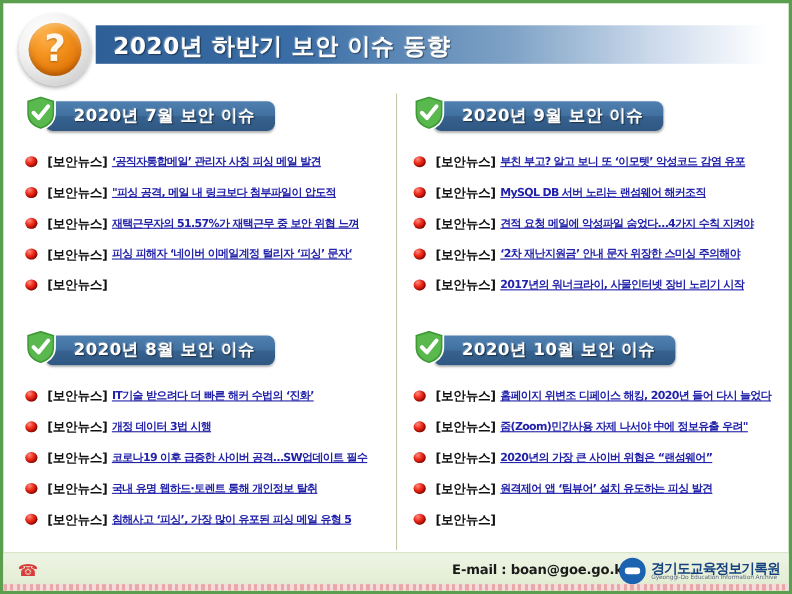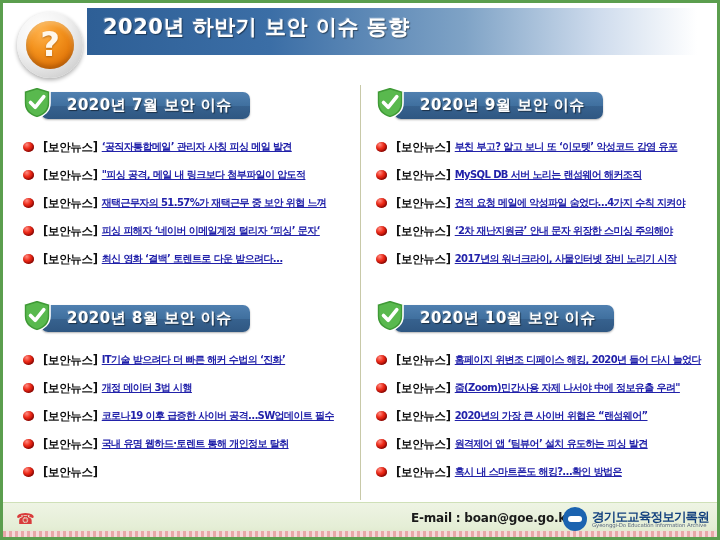--- a/index.html
+++ b/index.html
@@ -62,23 +62,23 @@
     font-size: 34px;
     font-weight: bold;
     color: #fff7ea;
     font-family: "DejaVu Sans", "Liberation Sans", sans-serif;
     text-shadow: 0 1px 2px rgba(140,70,0,0.6);
   }
 
   .title-bar {
     position: absolute;
     left: 84px;
-    top: 5px;
+    top: 20px;
     width: 610px;
-    height: 47px;
+    height: 35px;
     background: linear-gradient(to right, #2e5f96 0%, #3b6ea6 30%, #7fa3c6 62%, #cfdced 84%, #ffffff 100%);
   }
   .title-text {
     position: absolute;
     left: 16px;
     top: 5px;
     font-size: 21px;
     font-weight: bold;
     color: #ffffff;
     letter-spacing: 0.5px;
@@ -324,21 +324,20 @@
           <span class="headline">재택근무자의 51.57%가 재택근무 중 보안 위협 느껴</span>
         </li>
         <li class="news-item">
           <span class="bullet"></span>
           <span class="tag">[보안뉴스]</span>
           <span class="headline">피싱 피해자 ‘네이버 이메일계정 털리자 ‘피싱’ 문자‘</span>
         </li>
         <li class="news-item">
           <span class="bullet"></span>
           <span class="tag">[보안뉴스]</span>
-          <span class="headline">최신 영화 ‘결백’ 토렌트로 다운 받으려다…</span>
         </li>
       </ul>
     </div>
 
     <div class="panel panel-col-r panel-row-t">
       <div class="panel-head">
         <svg class="shield" viewBox="0 0 30 33">
           <path d="M15 1 L28 5 V17 C28 25 22 30 15 32 C8 30 2 25 2 17 V5 Z" fill="#3f9a36" stroke="#ffffff" stroke-width="1.6"></path>
           <path d="M15 3.4 L25.8 6.7 V17 C25.8 23.6 20.7 27.9 15 29.7 C9.3 27.9 4.2 23.6 4.2 17 V6.7 Z" fill="#63c357" opacity="0.75"></path>
           <path d="M8.5 16.5 L13.2 21.3 L21.8 10.6" fill="none" stroke="#ffffff" stroke-width="3.6" stroke-linecap="round" stroke-linejoin="round"></path>
@@ -404,20 +403,21 @@
           <span class="headline">코로나19 이후 급증한 사이버 공격…SW업데이트 필수</span>
         </li>
         <li class="news-item">
           <span class="bullet"></span>
           <span class="tag">[보안뉴스]</span>
           <span class="headline">국내 유명 웹하드·토렌트 통해 개인정보 탈취</span>
         </li>
         <li class="news-item">
           <span class="bullet"></span>
           <span class="tag">[보안뉴스]</span>
+          <span class="headline">침해사고 ‘피싱’, 가장 많이 유포된 피싱 메일 유형 5</span>
         </li>
       </ul>
     </div>
 
     <div class="panel panel-col-r panel-row-b">
       <div class="panel-head">
         <svg class="shield" viewBox="0 0 30 33">
           <path d="M15 1 L28 5 V17 C28 25 22 30 15 32 C8 30 2 25 2 17 V5 Z" fill="#3f9a36" stroke="#ffffff" stroke-width="1.6"></path>
           <path d="M15 3.4 L25.8 6.7 V17 C25.8 23.6 20.7 27.9 15 29.7 C9.3 27.9 4.2 23.6 4.2 17 V6.7 Z" fill="#63c357" opacity="0.75"></path>
           <path d="M8.5 16.5 L13.2 21.3 L21.8 10.6" fill="none" stroke="#ffffff" stroke-width="3.6" stroke-linecap="round" stroke-linejoin="round"></path>
@@ -443,21 +443,20 @@
           <span class="headline">2020년의 가장 큰 사이버 위협은 “랜섬웨어”</span>
         </li>
         <li class="news-item">
           <span class="bullet"></span>
           <span class="tag">[보안뉴스]</span>
           <span class="headline">원격제어 앱 ‘팀뷰어’ 설치 유도하는 피싱 발견</span>
         </li>
         <li class="news-item">
           <span class="bullet"></span>
           <span class="tag">[보안뉴스]</span>
-          <span class="headline">혹시 내 스마트폰도 해킹?…확인 방법은</span>
         </li>
       </ul>
     </div>
   </div>
 
   <div class="footer">
     <div class="phone-icon">☎</div>
     <div class="footer-email">E-mail : boan@goe.go.kr</div>
     <div class="footer-logo">
       <div class="logo-mark"></div>

